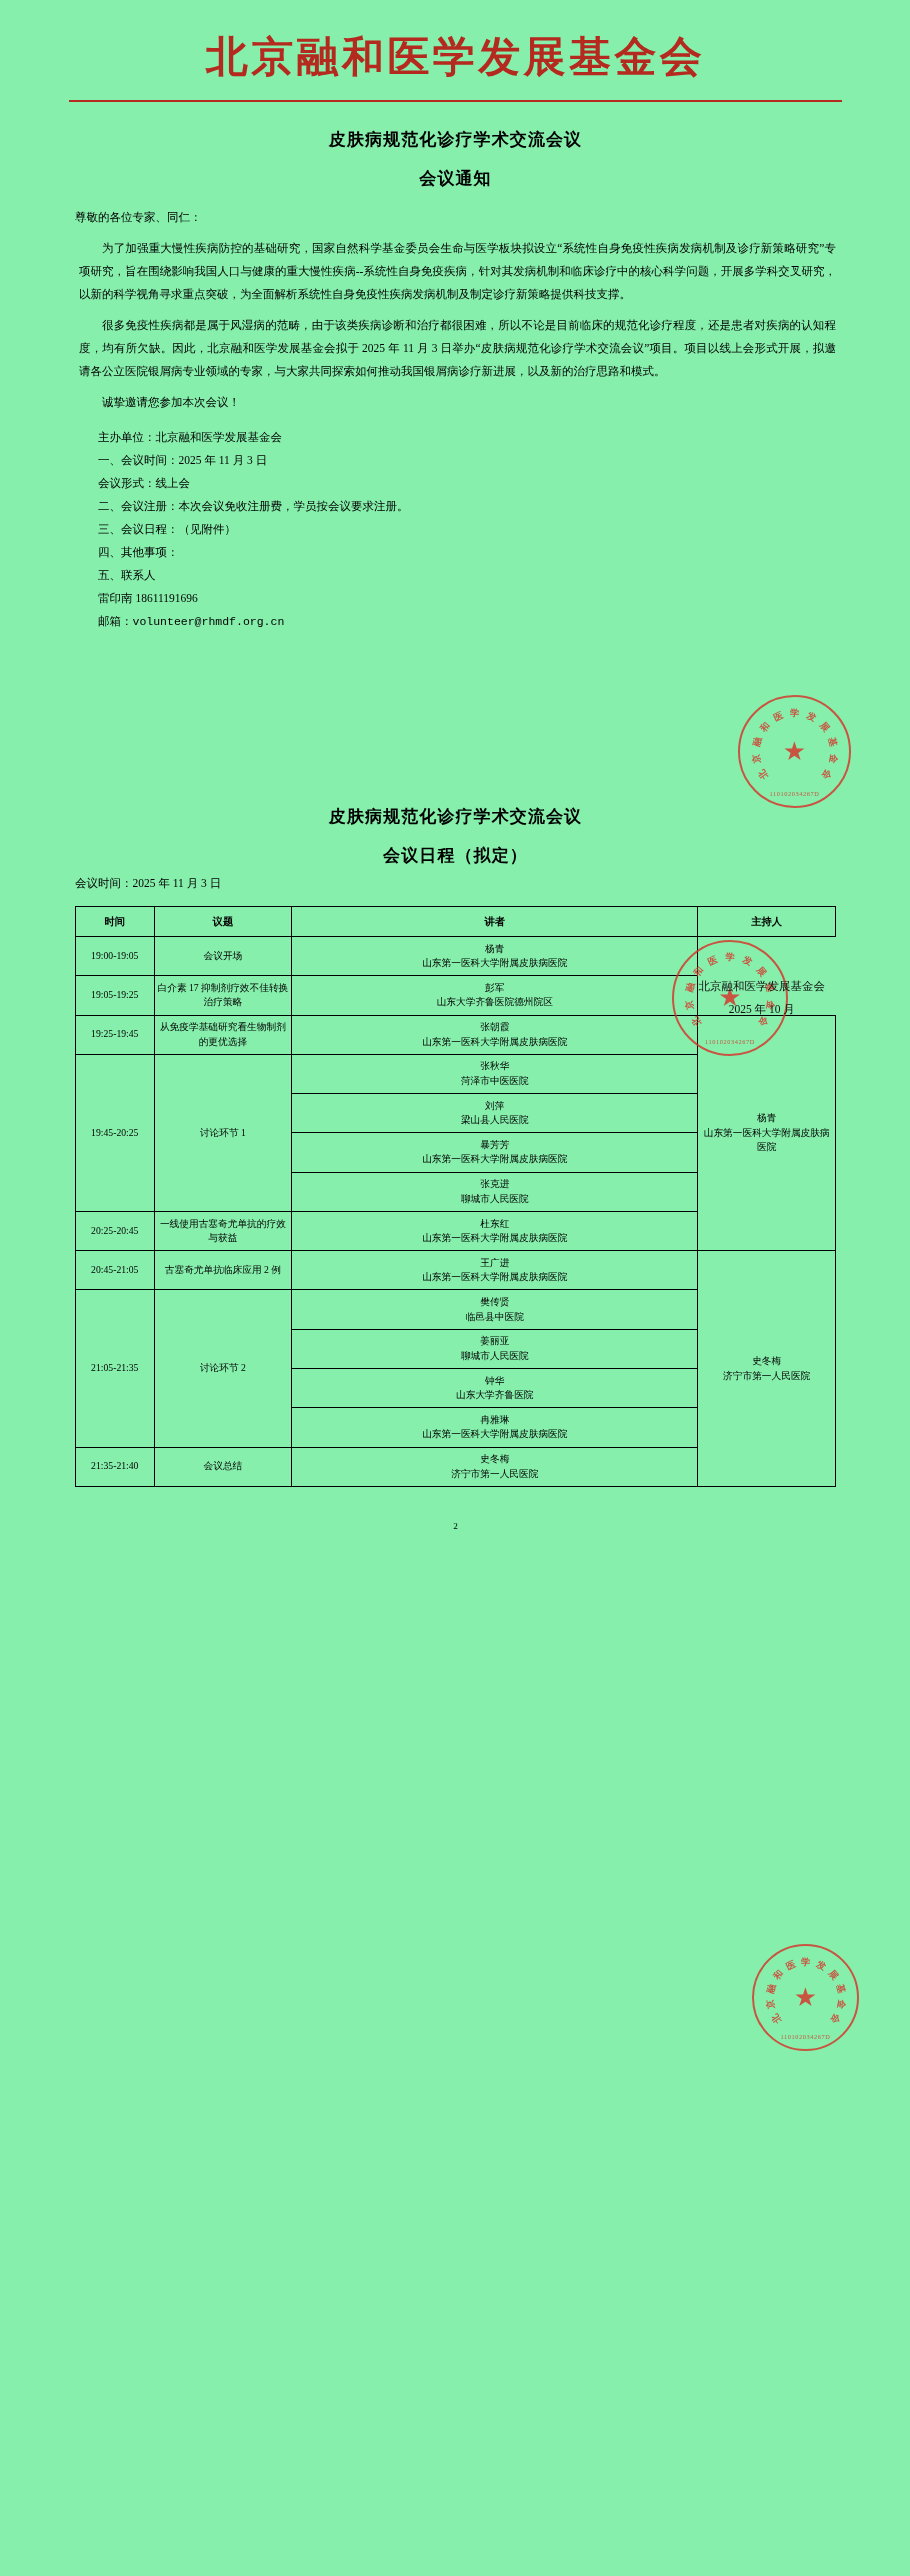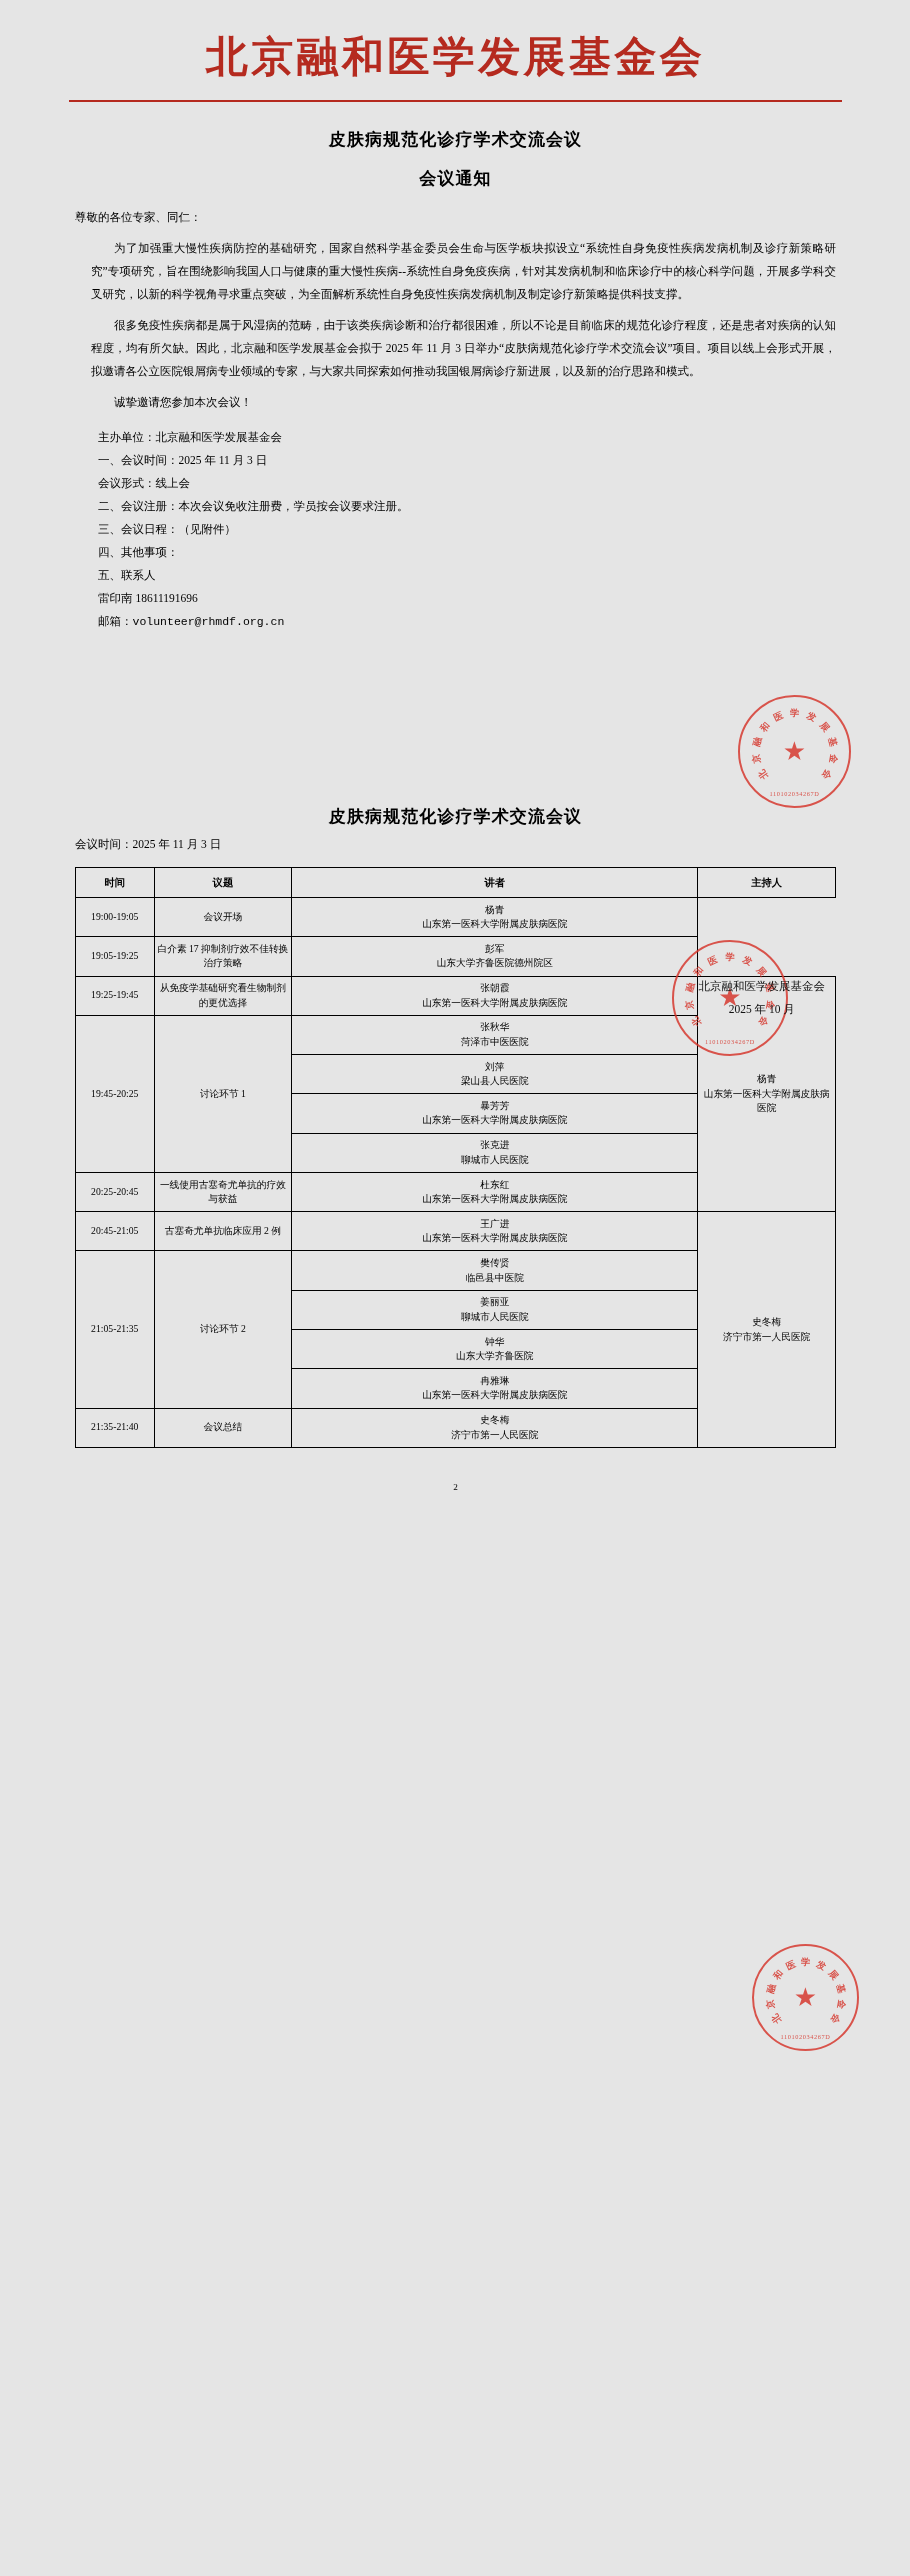--- a/index.html
+++ b/index.html
@@ -1,21 +1,21 @@
 <!DOCTYPE html>
 <html style="font-size:9.2px"><head>
 <meta charset="utf-8">
 <style>
   html,body{margin:0;padding:0;background:#8a8a8a;}
   body{font-family:"Liberation Serif","DejaVu Serif",serif;}
   .page{
     width:911px;
     min-height:2576px;
     margin:0 auto;
-    background:#e5e5e5;
+    background:#86efac;
     position:relative;
     overflow:hidden;
   }
   
   .letterhead{
     padding:34px 69px 0 69px;
   }
   .lh-title{
     color:#c0392b;
     font-family:"DejaVu Serif",serif;
@@ -52,21 +52,21 @@
   }
   .salutation{
     font-size:11.5px;
     margin-top:16px;
     line-height:2;
   }
   p.body{
     font-size:11.5px;
     line-height:2.0;
     text-align:justify;
-    margin:8px 0 0 16px;
+    margin:8px 0 0 4px;
     text-indent:2em;
     font-family:Liberation Serif, serif;
   }
   .list-block{
     margin-top:12px;
   }
   .list-block .line{
     font-size:11.5px;
     line-height:2.0;
     text-indent:2em;
@@ -237,20 +237,21 @@
   <div style="position: absolute; left: 0px; right: 0px; bottom: 9.2px; text-align: center; font-size: 6.3px; letter-spacing: 0.6px;">110102034267D</div>
     </div>
 
   <div class="sign-block">
     <div>北京融和医学发展基金会</div>
     <div>2025 年 10 月</div>
   </div>
 
   <div class="doc2">
     <div class="doc-title">皮肤病规范化诊疗学术交流会议</div>
+    <div class="doc-subtitle">会议日程（拟定）</div>
 
     <div class="meta-line">会议时间：2025 年 11 月 3 日</div>
 
     <table class="agenda">
       <thead>
         <tr>
           <th class="time">时间</th>
           <th class="topic">议题</th>
           <th class="speaker">讲者</th>
           <th class="host">主持人</th>

